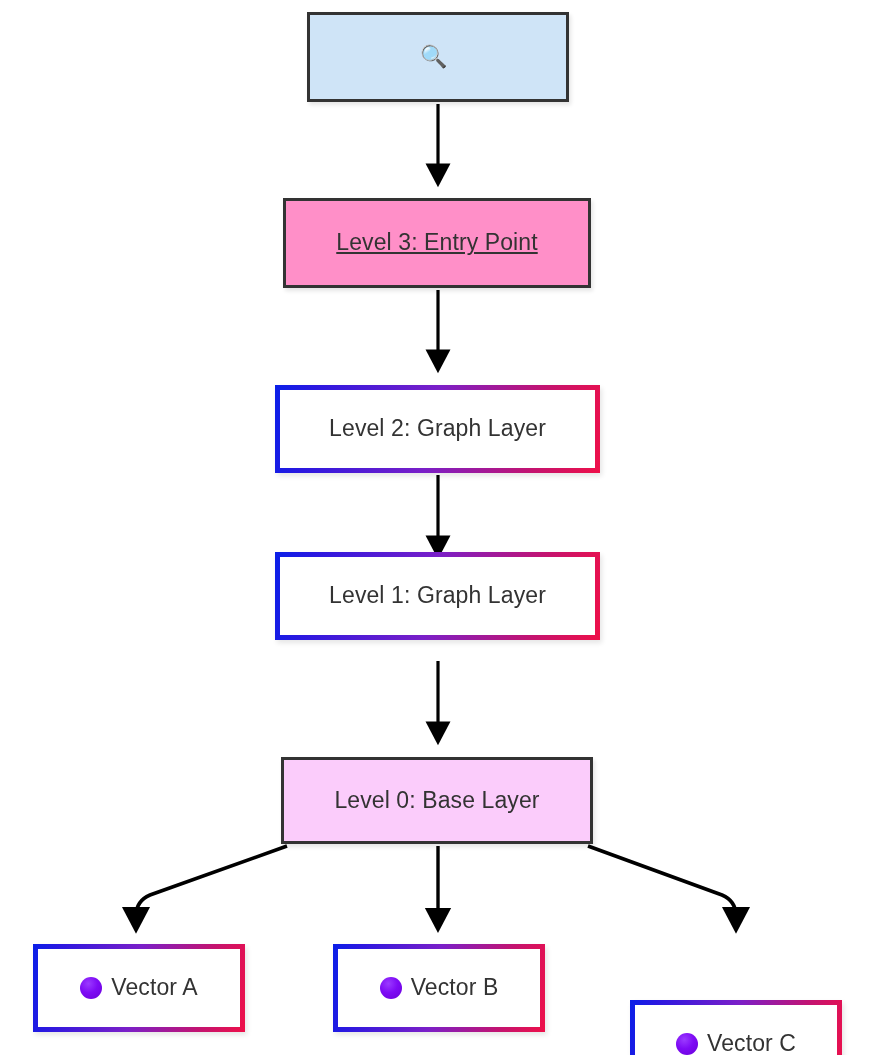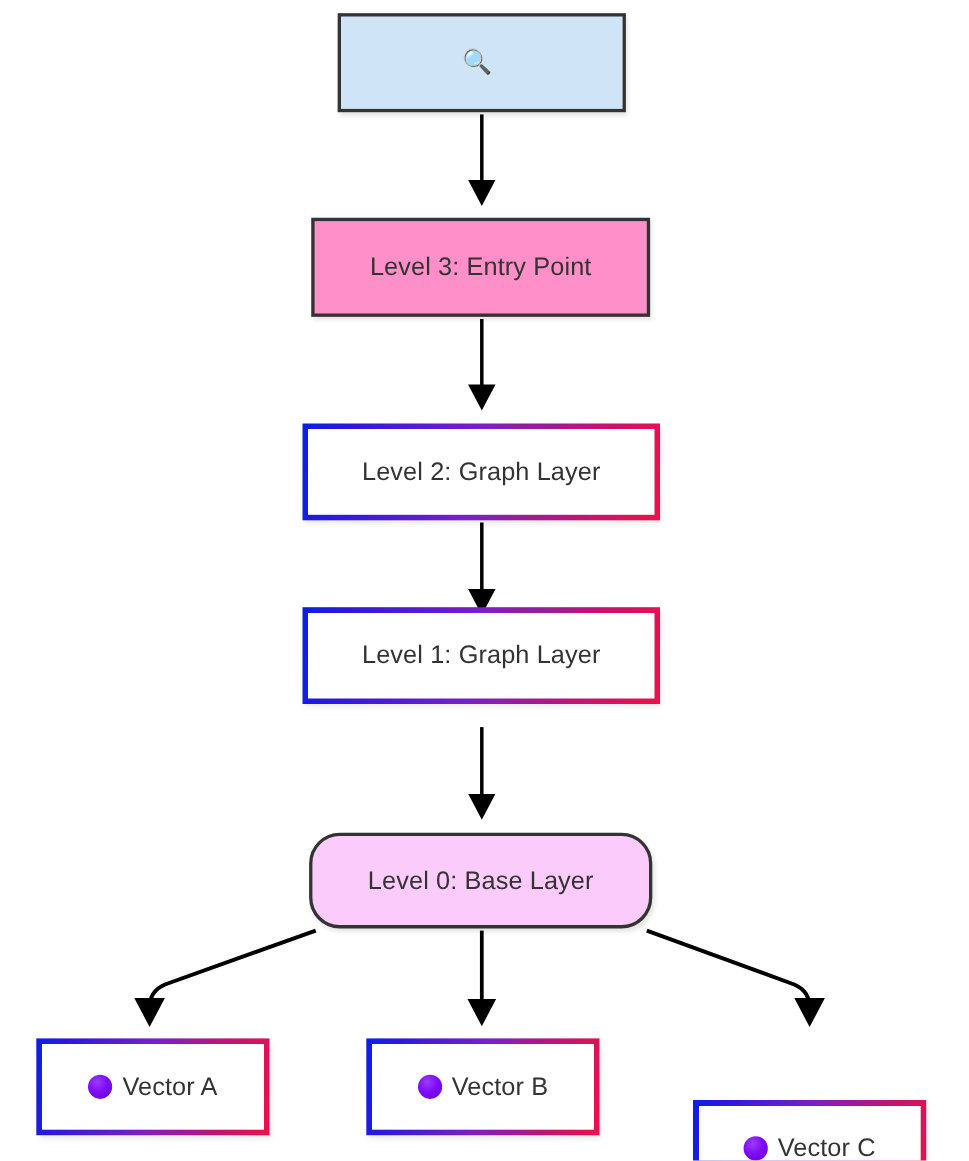--- a/index.html
+++ b/index.html
@@ -78,21 +78,21 @@
     display: flex;
     align-items: center;
     justify-content: center;
   }
 
   
   #node-query      { left: 307px; top: 12px;  width: 262px; height: 90px; }
   #node-level3     { left: 283px; top: 198px; width: 308px; height: 90px; }
   #node-level2     { left: 275px; top: 385px; width: 325px; height: 88px; }
   #node-level1     { left: 275px; top: 552px; width: 325px; height: 88px; }
-  #node-level0     { left: 281px; top: 757px; width: 312px; height: 87px; border-radius: 28px; }
+  #node-level0     { left: 281px; top: 757px; width: 312px; height: 87px; }
   #node-vector-a   { left: 33px;  top: 944px; width: 212px; height: 88px; }
   #node-vector-b   { left: 333px; top: 944px; width: 212px; height: 88px; }
   #node-vector-c   { left: 630px; top: 1000px; width: 212px; height: 88px; }
 </style>
 </head>
 <body>
 
 <div id="canvas">
 
   <svg class="edges" viewBox="0 0 881 1055" xmlns="http://www.w3.org/2000/svg">
@@ -130,21 +130,21 @@
       <path d="M588,846 L722,895 Q736,901 736,916 L736,920" stroke="#000000" stroke-width="3.6" fill="none" stroke-linecap="butt" marker-end="url(#arrowhead)"></path>
     </g>
   </svg>
 
   <div class="node solid" id="node-query" style="background:#CFE4F7;">
     <span class="row">
       <span class="icon-glyph">🔍</span>
     </span>
   </div>
 
-  <div class="node solid" id="node-level3" style="background:#FF8FC8;">
+  <div class="node solid" id="node-level3" style="background:#FF8FC8;text-decoration:underline;">
     <span class="node-label">Level 3: Entry Point</span>
   </div>
 
   <div class="node grad" id="node-level2">
     <span class="node-label">Level 2: Graph Layer</span>
   </div>
 
   <div class="node grad" id="node-level1">
     <span class="node-label">Level 1: Graph Layer</span>
   </div>

